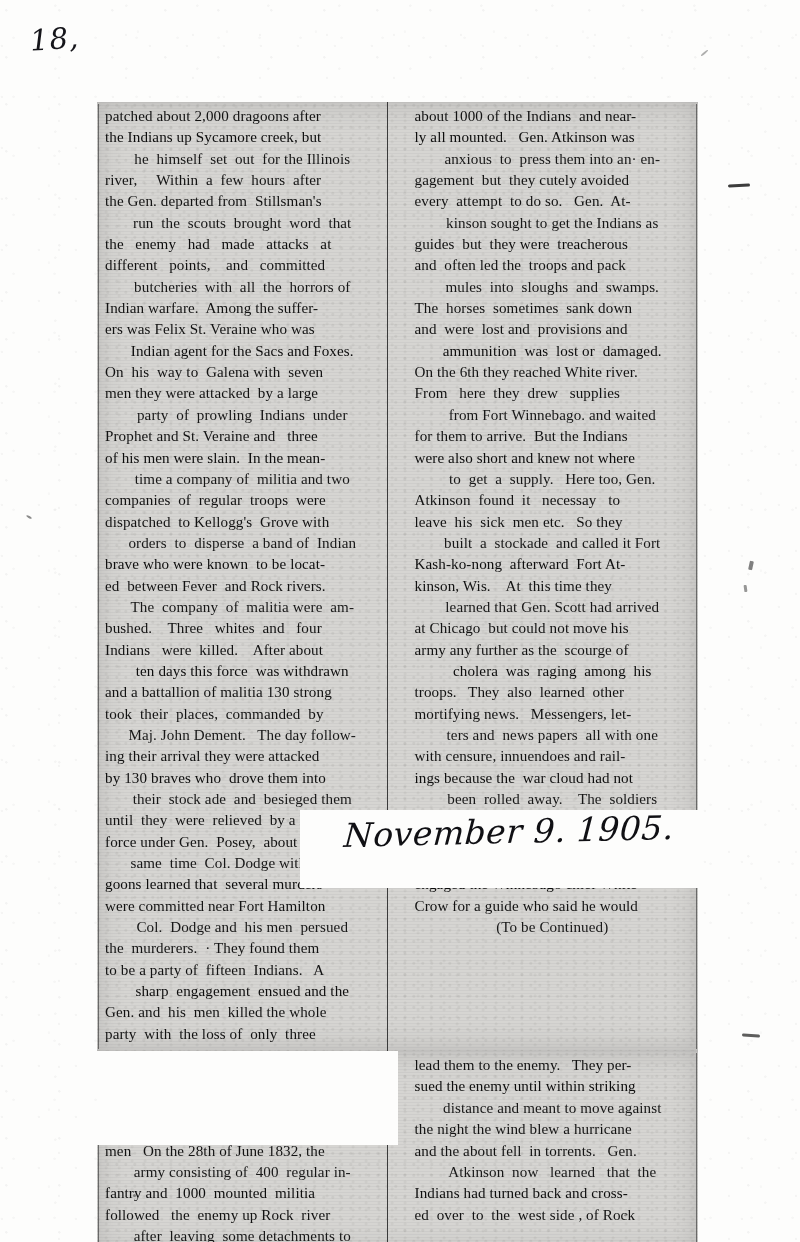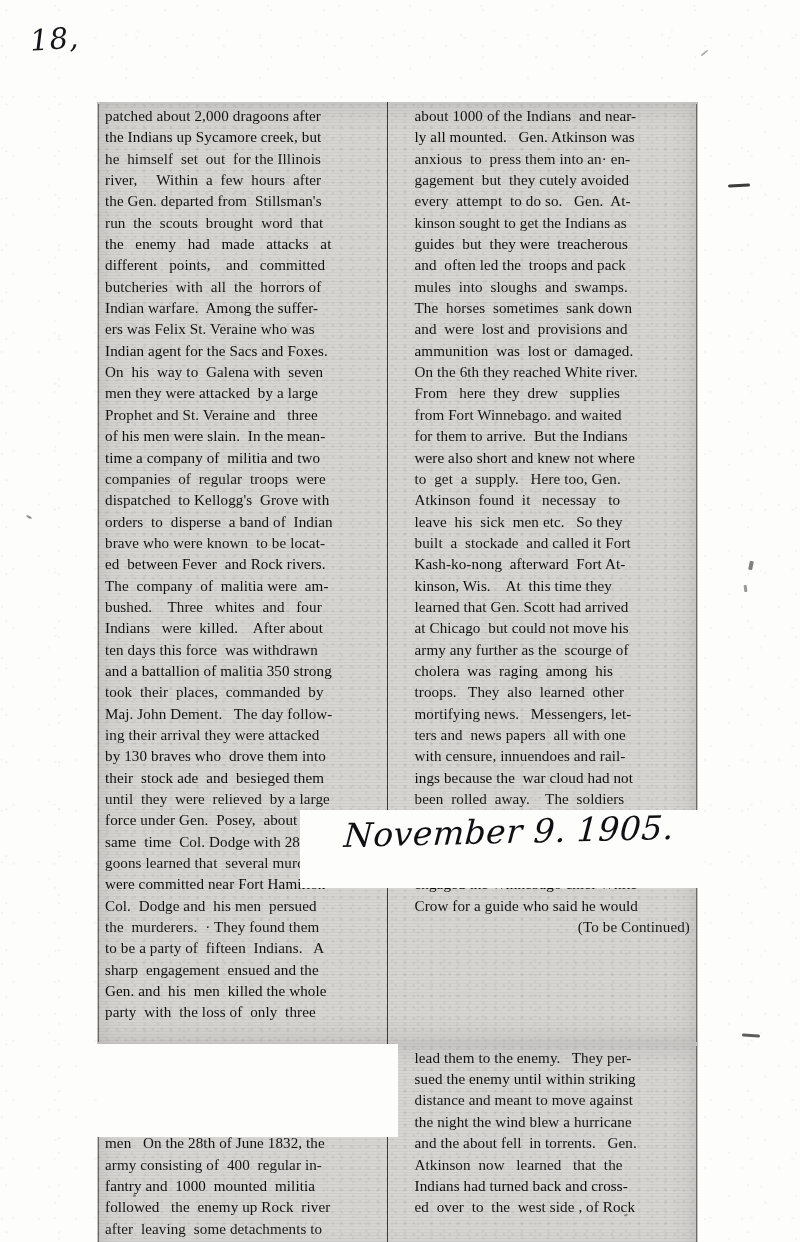--- a/index.html
+++ b/index.html
@@ -75,21 +75,21 @@
   .cols {
     display: flex;
     align-items: stretch;
   }
 
   .col {
     width: 50%;
     box-sizing: border-box;
   }
 
-  .col-left  { padding: 4px 7px 20px 8px; border-right: 1px solid #3a3a3a; }
+  .col-left  { padding: 4px 7px 6px 8px; border-right: 1px solid #3a3a3a; }
   .col-right { padding: 4px 8px 4px 7px; margin-left: 20px; }
 
   
   .clip-block.with-rules::before,
   .clip-block.with-rules::after {
     content: "";
     position: absolute;
     top: 2px;
     bottom: 2px;
     width: 1px;
@@ -105,21 +105,21 @@
     color: #121212;
     white-space: pre;
     letter-spacing: .1px;
     font-family: "Liberation Serif", serif;
     text-rendering: optimizeLegibility;
   }
 
   .line.center { text-align: right; }
 
   
-  .clip-block .line:nth-child(3n)   { color: #171717; }
+  .clip-block .line:nth-child(3n)   { color: #171717; text-align: center; }
   .clip-block .line:nth-child(5n+2) { color: #0d0d0d; }
 
   
   .date-gap {
     position: absolute;
     left: 300px;
     top: 810px;
     width: 401px;
     height: 78px;
     background: #fdfdfc;
@@ -198,33 +198,34 @@
             <div class="line">the Gen. departed from  Stillsman's</div>
             <div class="line">run  the  scouts  brought  word  that</div>
             <div class="line">the   enemy   had   made   attacks   at</div>
             <div class="line">different   points,    and   committed</div>
             <div class="line">butcheries  with  all  the  horrors of</div>
             <div class="line">Indian warfare.  Among the suffer-</div>
             <div class="line">ers was Felix St. Veraine who was</div>
             <div class="line">Indian agent for the Sacs and Foxes.</div>
             <div class="line">On  his  way to  Galena with  seven</div>
             <div class="line">men they were attacked  by a large</div>
+            <div class="line">party  of  prowling  Indians  under</div>
             <div class="line">Prophet and St. Veraine and   three</div>
             <div class="line">of his men were slain.  In the mean-</div>
             <div class="line">time a company of  militia and two</div>
             <div class="line">companies  of  regular  troops  were</div>
             <div class="line">dispatched  to Kellogg's  Grove with</div>
             <div class="line">orders  to  disperse  a band of  Indian</div>
             <div class="line">brave who were known  to be locat-</div>
             <div class="line">ed  between Fever  and Rock rivers.</div>
             <div class="line">The  company  of  malitia were  am-</div>
             <div class="line">bushed.    Three   whites  and   four</div>
             <div class="line">Indians   were  killed.    After about</div>
             <div class="line">ten days this force  was withdrawn</div>
-            <div class="line">and a battallion of malitia 350 strong</div>
+            <div class="line">and a battallion of malitia 130 strong</div>
             <div class="line">took  their  places,  commanded  by</div>
             <div class="line">Maj. John Dement.   The day follow-</div>
             <div class="line">ing their arrival they were attacked</div>
             <div class="line">by 130 braves who  drove them into</div>
             <div class="line">their  stock ade  and  besieged them</div>
             <div class="line">until  they  were  relieved  by a large</div>
             <div class="line">force under Gen.  Posey,  about the</div>
             <div class="line">same  time  Col. Dodge with 28 dra-</div>
             <div class="line">goons learned that  several murders</div>
             <div class="line">were committed near Fort Hamilton</div>

